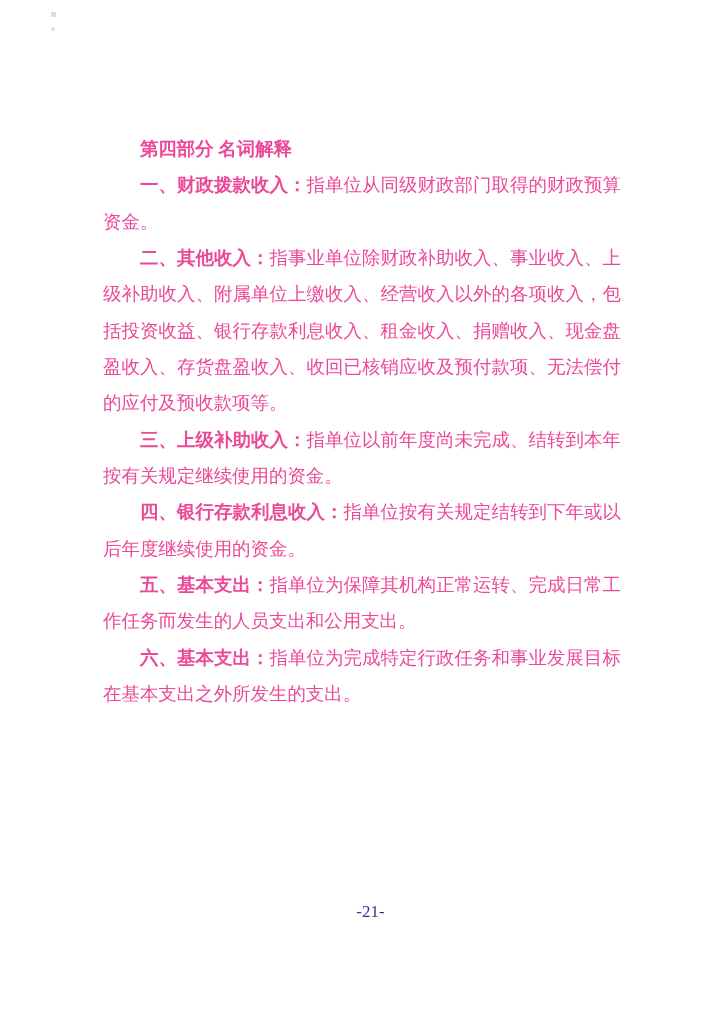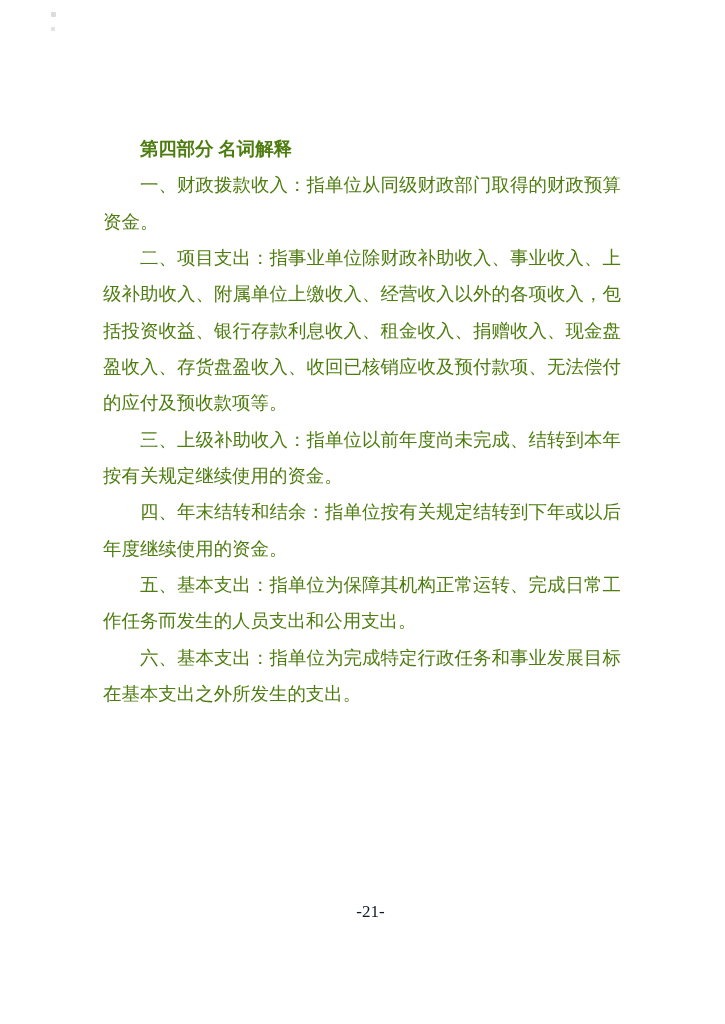--- a/index.html
+++ b/index.html
@@ -27,71 +27,71 @@
   .scan-artifact.a1 { left: 51px; top: 12px; width: 5px; height: 5px; }
   .scan-artifact.a2 { left: 51px; top: 27px; width: 4px; height: 4px; background: #e2e2e2; }
 
   .doc-text {
     position: absolute;
     left: 103px;
     top: 131px;
     width: 518px;
     font-size: 18.45px;
     line-height: 36.35px;
-    color: #4d7c0f;
+    color: #ec4899;
     text-align: justify;
     letter-spacing: 0;
   }
   .doc-heading {
     margin: 0;
     font-size: 18.45px;
     font-weight: 700;
     text-indent: 2em;
     text-align: left;
     line-height: 36.35px;
   }
   .term {
     margin: 0;
     text-indent: 2em;
   }
   .term .lead {
-    font-weight: 400;
+    font-weight: 700;
   }
   .page-number {
     position: absolute;
     top: 901px;
     left: 0;
     width: 100%;
     text-align: center;
     font-size: 17px;
     line-height: 22px;
-    color: #0f172a;
+    color: #4c1d95;
     padding-left: 16px;
     box-sizing: border-box;
   }
 </style>
 </head>
 <body>
 
 <div class="scan-page">
 
   <div class="scan-artifact a1"></div>
   <div class="scan-artifact a2"></div>
 
   <div class="doc-text">
 
     <h1 class="doc-heading">第四部分 名词解释</h1>
 
     <p class="term"><span class="lead">一、财政拨款收入：</span><span class="body-text">指单位从同级财政部门取得的财政预算资金。</span></p>
 
-    <p class="term"><span class="lead">二、项目支出：</span><span class="body-text">指事业单位除财政补助收入、事业收入、上级补助收入、附属单位上缴收入、经营收入以外的各项收入，包括投资收益、银行存款利息收入、租金收入、捐赠收入、现金盘盈收入、存货盘盈收入、收回已核销应收及预付款项、无法偿付的应付及预收款项等。</span></p>
+    <p class="term"><span class="lead">二、其他收入：</span><span class="body-text">指事业单位除财政补助收入、事业收入、上级补助收入、附属单位上缴收入、经营收入以外的各项收入，包括投资收益、银行存款利息收入、租金收入、捐赠收入、现金盘盈收入、存货盘盈收入、收回已核销应收及预付款项、无法偿付的应付及预收款项等。</span></p>
 
     <p class="term"><span class="lead">三、上级补助收入：</span><span class="body-text">指单位以前年度尚未完成、结转到本年按有关规定继续使用的资金。</span></p>
 
-    <p class="term"><span class="lead">四、年末结转和结余：</span><span class="body-text">指单位按有关规定结转到下年或以后年度继续使用的资金。</span></p>
+    <p class="term"><span class="lead">四、银行存款利息收入：</span><span class="body-text">指单位按有关规定结转到下年或以后年度继续使用的资金。</span></p>
 
     <p class="term"><span class="lead">五、基本支出：</span><span class="body-text">指单位为保障其机构正常运转、完成日常工作任务而发生的人员支出和公用支出。</span></p>
 
     <p class="term"><span class="lead">六、基本支出：</span><span class="body-text">指单位为完成特定行政任务和事业发展目标在基本支出之外所发生的支出。</span></p>
 
 
 
   </div>
 
   <div class="page-number">-21-</div>

